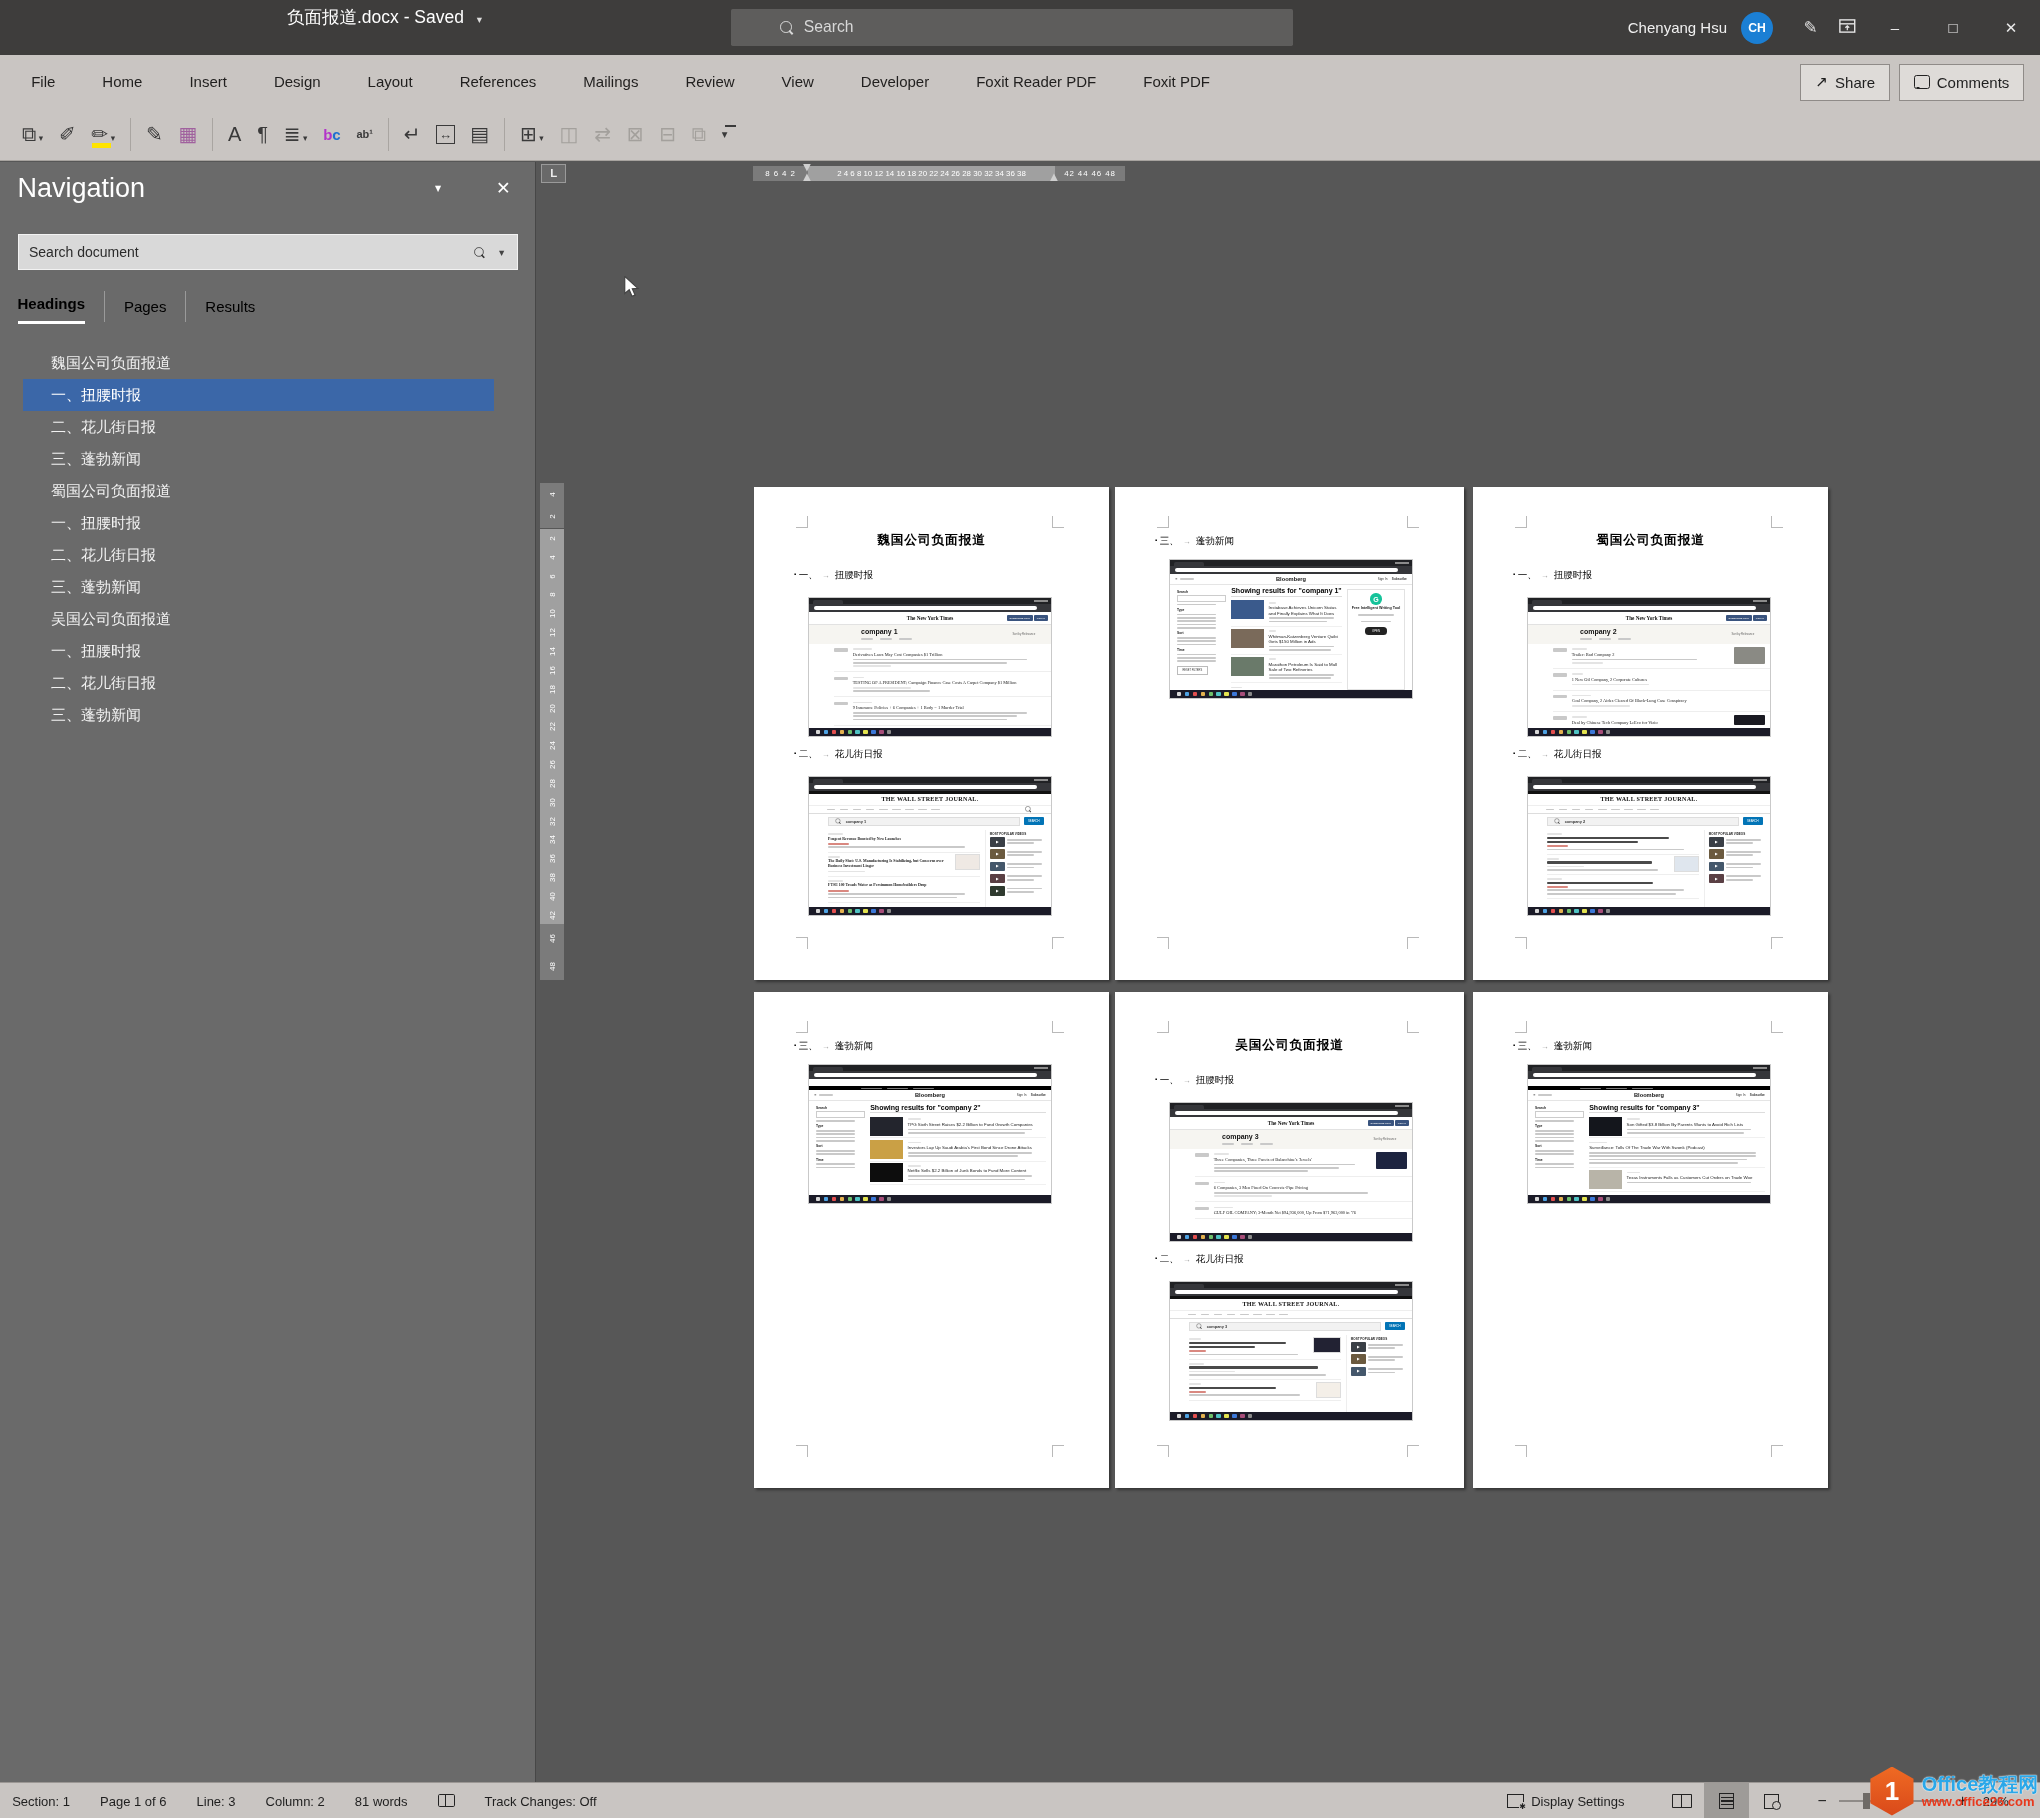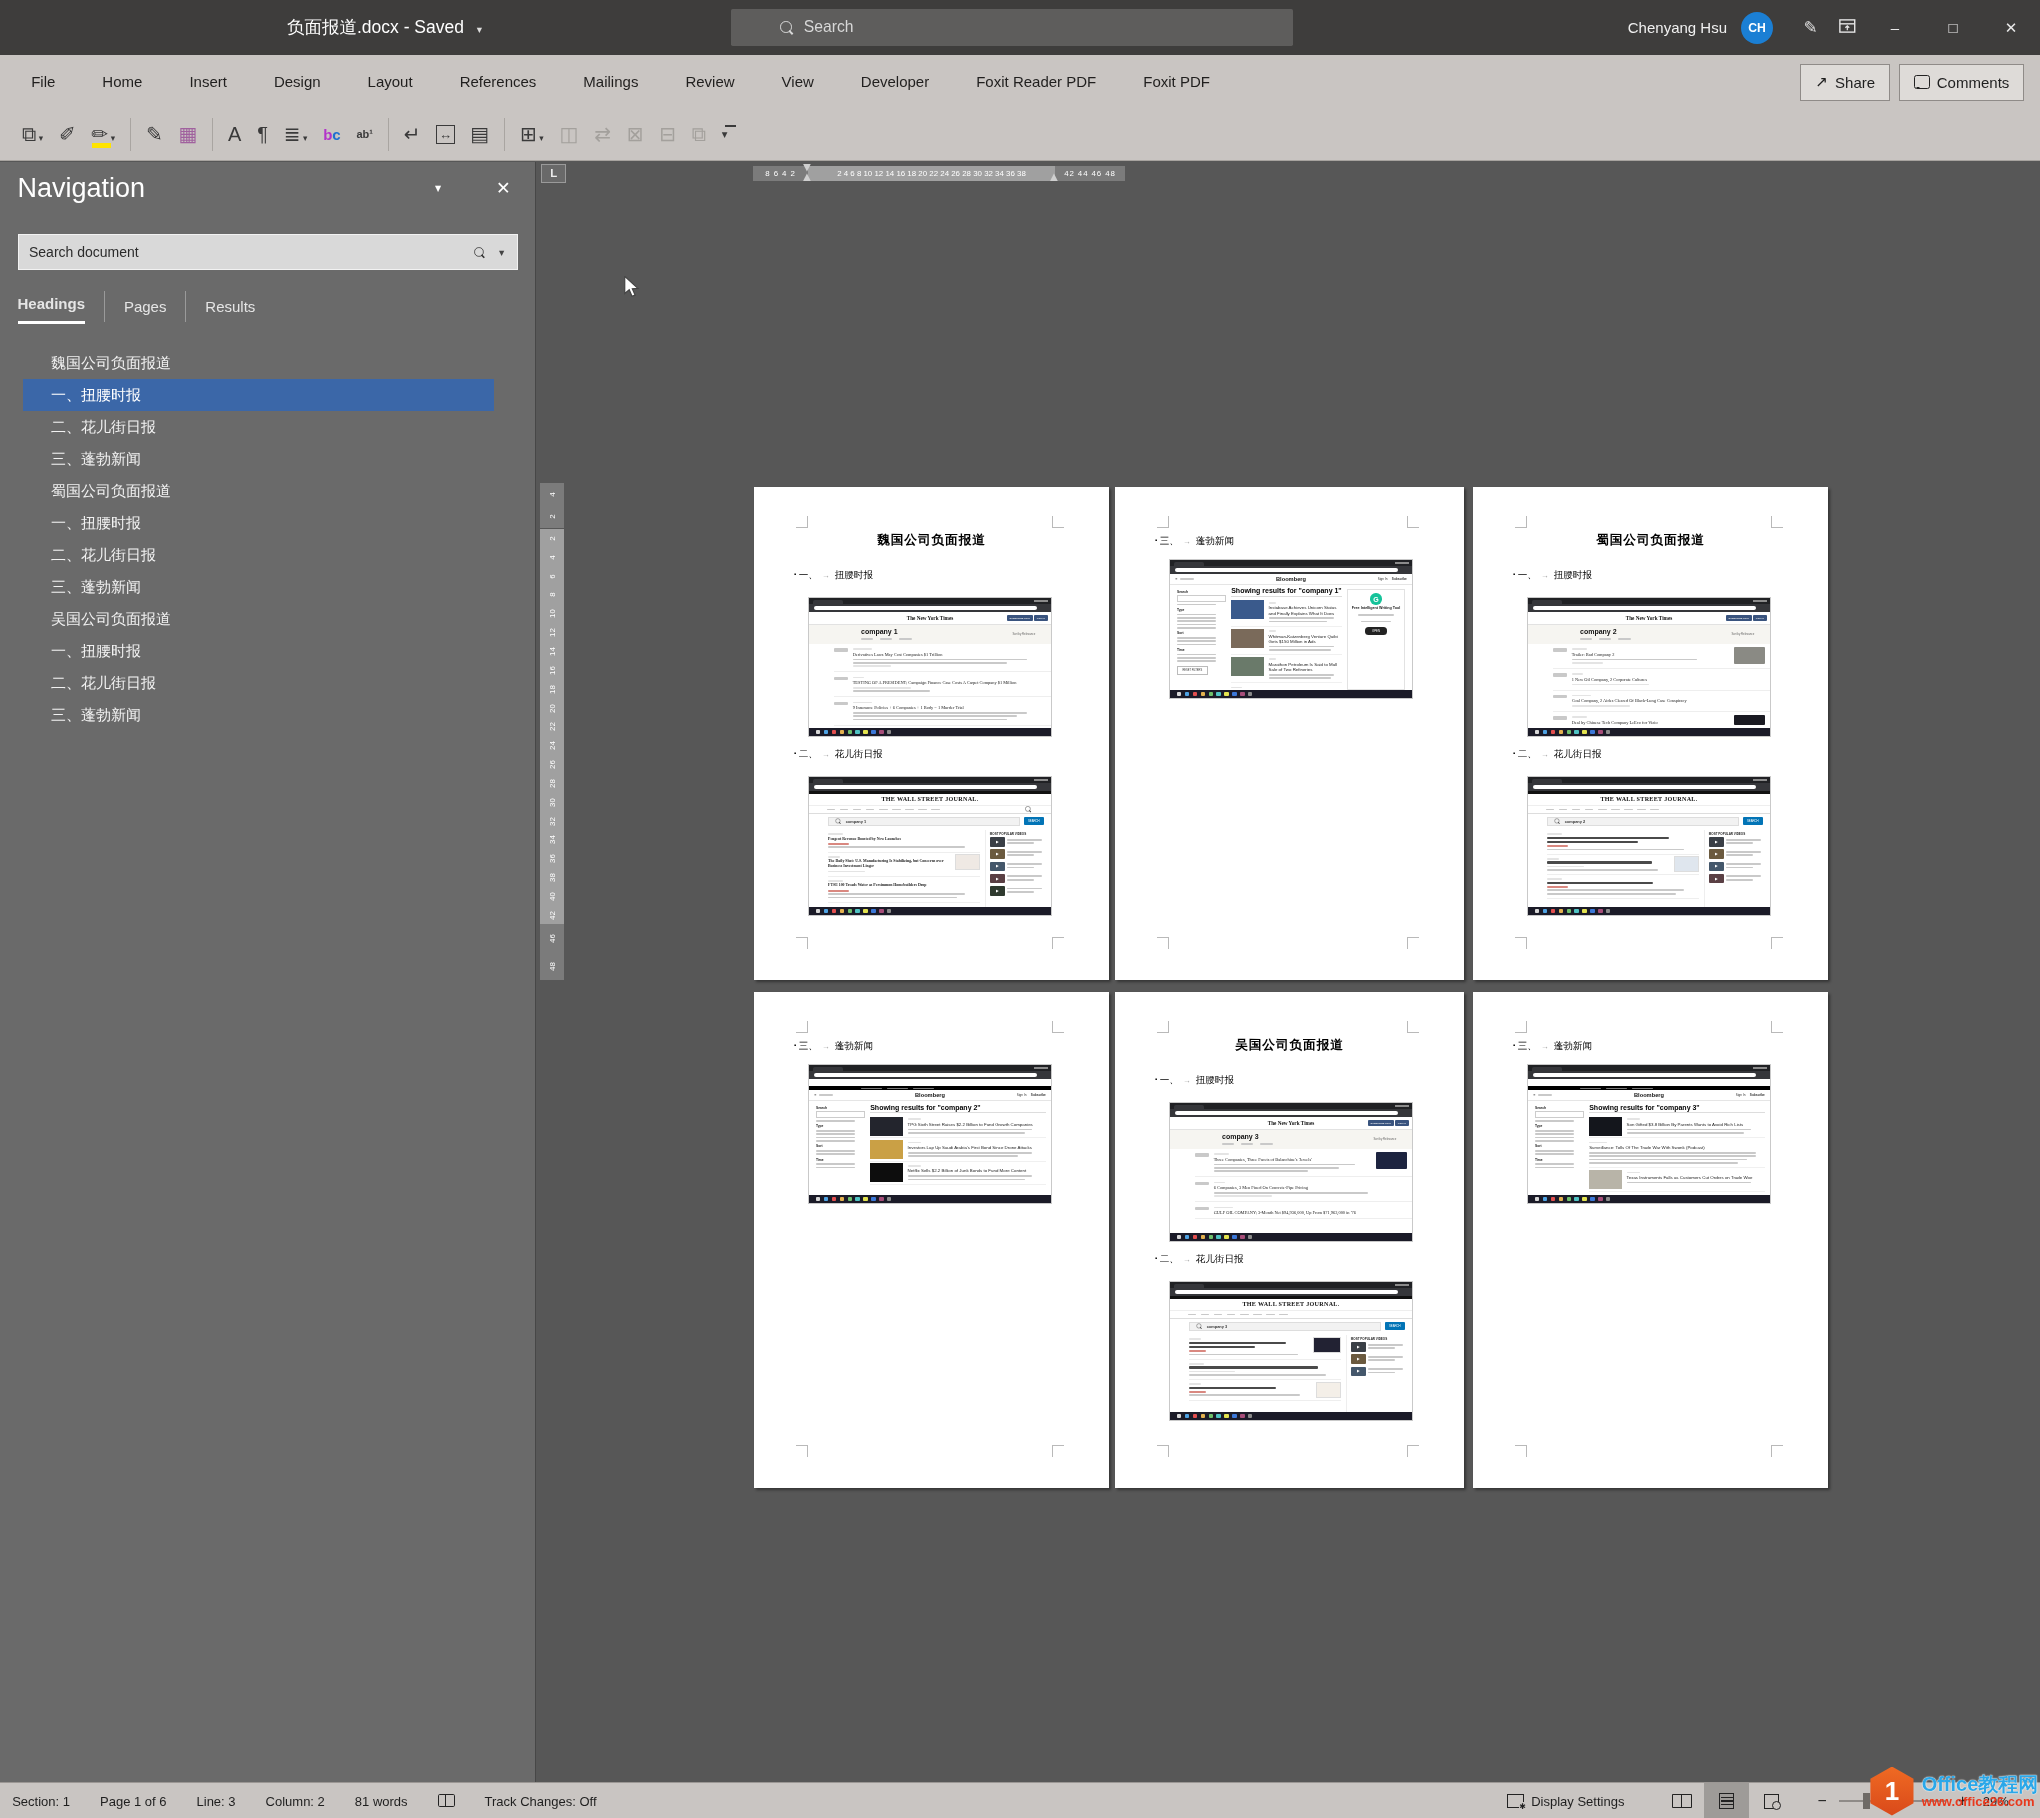--- a/index.html
+++ b/index.html
@@ -1,21 +1,21 @@
 <!DOCTYPE html>
 <html style="font-size:14px"><head>
 <meta charset="utf-8">
 <style>
   html,body{margin:0;padding:0;}
   body{width:2040px;height:1818px;overflow:hidden;font-family:"Liberation Sans","DejaVu Sans",sans-serif;background:#575757;position:relative;}
   i,b,span{font-style:normal;}
 
   
   .titlebar{position:absolute;left:0;top:0;width:2040px;height:55px;background:#3e3d3c;color:#e9e9e9;}
-  .doc-title{position:absolute;left:201px;top:0;width:367px;height:55px;line-height:55px;text-align:center;font-size:17.5px;color:#fff;white-space:nowrap;}
+  .doc-title{position:absolute;left:201px;top:0;width:367px;height:55px;line-height:34px;text-align:center;font-size:17.5px;color:#fff;white-space:nowrap;}
   .doc-title .caret{font-size:10.5px;margin-left:7.9px;color:#ddd;}
   .tb-search{position:absolute;left:731px;top:8.7px;width:562px;height:37px;background:#5e5d5c;border-radius:1.7px;display:flex;align-items:center;gap:12.2px;padding-left:49px;box-sizing:border-box;font-size:15.7px;color:#d8d8d8;cursor:text;}
   .mag{width:9.6px;height:9.6px;border:1.7px solid #d8d8d8;border-radius:50%;position:relative;display:inline-block;flex:none;}
   .mag::after{content:"";position:absolute;width:1.7px;height:5.2px;background:#d8d8d8;left:8.7px;top:7.9px;transform:rotate(-45deg);}
   .mag.dk{border-color:#333;}.mag.dk::after{background:#333;}
   .mag.sm{transform:scale(.8);}
   .tb-right{position:absolute;right:0;top:0;height:55px;display:flex;align-items:center;}
   .tb-user{font-size:15px;margin-right:14px;color:#f0f0f0;}
   .avatar{width:32px;height:32px;border-radius:50%;background:#1b7fd4;color:#fff;font-size:12.2px;font-weight:bold;display:flex;align-items:center;justify-content:center;margin-right:19px;}
   .tb-ico{width:37px;text-align:center;font-size:16.6px;color:#e6e6e6;}
@@ -47,21 +47,21 @@
 
   
   .navpane{position:absolute;left:0;top:162px;width:536px;height:1620px;background:#6a6a6a;border-right:0.9px solid #474747;box-sizing:border-box;color:#f2f2f2;}
   .nav-title{position:absolute;left:17.5px;top:10.5px;font-size:27px;font-weight:300;color:#fff;}
   .nav-dd{position:absolute;left:435px;top:19px;font-size:12.2px;color:#fff;cursor:pointer;}
   .nav-close{position:absolute;left:496px;top:15.7px;font-size:17.5px;color:#fff;cursor:pointer;}
   .nav-search{position:absolute;left:17.5px;top:72px;width:500px;height:36px;background:#d9d9d9;border:0.9px solid #f2f2f2;box-sizing:border-box;display:flex;align-items:center;font-size:14px;color:#2b2b2b;padding-left:10.5px;cursor:text;}
   .nav-search .right{margin-left:auto;display:flex;align-items:center;gap:14px;padding-right:12.2px;}
   .nav-search .chev{font-size:10.5px;color:#444;}
   .nav-tabs{position:absolute;left:17.5px;top:128px;display:flex;align-items:center;font-size:15px;}
-  .ntab{padding:5.2px 0;margin-right:0;color:#e5e5e5;cursor:pointer;}
+  .ntab{padding:5.2px 0;margin-right:0;color:#000000;cursor:pointer;}
   .ntab.active{font-weight:bold;border-bottom:3.5px solid #fff;padding-bottom:8.7px;}
   .ntab-sep{width:0.9px;height:31px;background:#9a9a9a;margin:0 19px;}
   .nav-list{position:absolute;left:0;top:185px;width:536px;}
   .navitem{height:32px;line-height:32px;margin:0 42px 0 23px;padding-left:28px;font-size:15px;color:#f2f2f2;white-space:nowrap;overflow:hidden;cursor:pointer;}
   .navitem.sel{background:#3b67a8;color:#fff;}
 
   
   .docarea{position:absolute;left:536px;top:162px;width:1504px;height:1620px;background:#575757;overflow:hidden;}
   .tabsel{position:absolute;left:5.2px;top:1.7px;width:25px;height:19px;background:#696969;border:0.9px solid #9a9a9a;box-sizing:border-box;color:#ececec;font-size:11.4px;font-weight:bold;text-align:center;line-height:17.5px;cursor:pointer;}
   .hr-seg{position:absolute;top:3.5px;height:15px;line-height:15px;color:#fff;font-size:7.9px;white-space:nowrap;overflow:hidden;text-align:center;letter-spacing:0.9px;}

